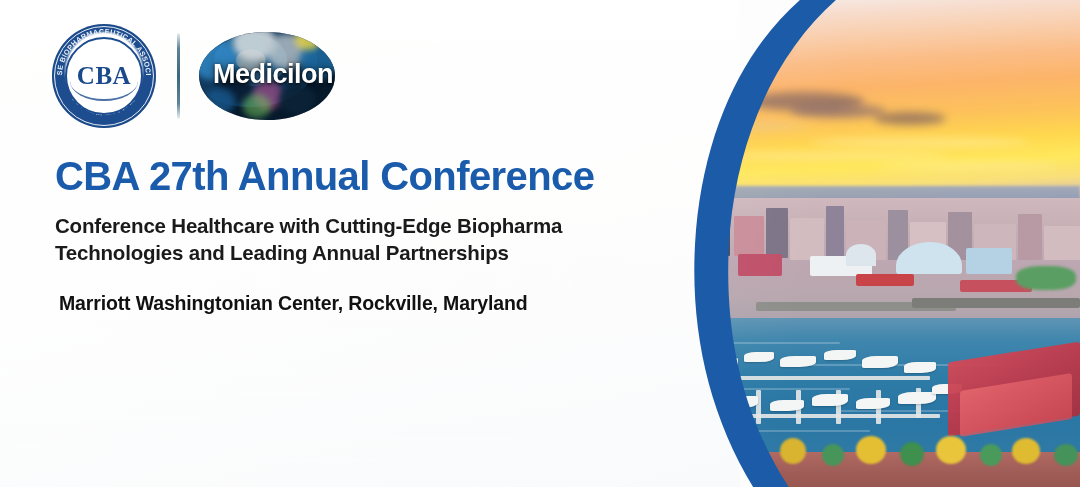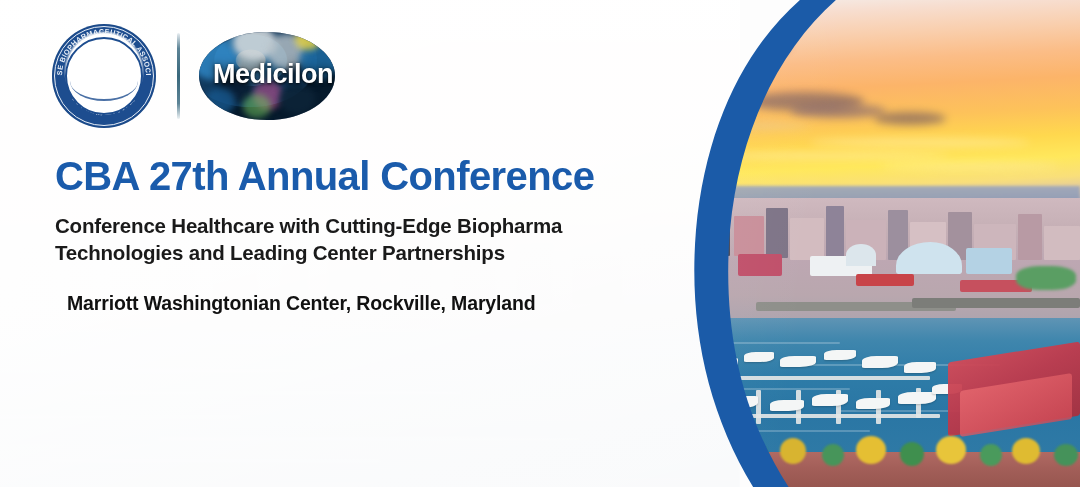--- a/index.html
+++ b/index.html
@@ -111,21 +111,21 @@
   .subtitle{
     color:#1a1a1a;font-weight:700;font-size:20.5px;line-height:1.32;
     letter-spacing:-.2px;margin:0 0 26px 0;
   }
   .event-date{
     color:#111111;font-weight:700;font-size:23px;line-height:1.1;
     letter-spacing:-.2px;margin:0 0 22px 0;
   }
   .venue{
     color:#111111;font-weight:700;font-size:19.5px;line-height:1.2;
-    letter-spacing:-.15px;margin:12px;
+    letter-spacing:-.15px;margin:4px;
   }
 
   
   .crescent{position:absolute;left:600px;top:-6px;width:300px;height:500px;}
 
   
   .photo{
     position:absolute;left:660px;top:0;width:420px;height:487px;
     overflow:hidden;
     -webkit-clip-path:path("M 160 0 L 420 0 L 420 487 L 118 487 C 40 400 32 250 60 140 C 80 70 118 26 160 0 Z");
@@ -220,20 +220,21 @@
           </defs>
           <text>
             <textPath href="#arcTop" startOffset="50%" text-anchor="middle">CHINESE  BIOPHARMACEUTICAL  ASSOCIATION</textPath>
           </text>
           <text class="cn">
             <textPath href="#arcBot" startOffset="50%" text-anchor="middle">美中生物医药协会</textPath>
           </text>
         </svg>
         <div class="cba-inner-disc"></div>
         <div class="cba-swoosh"></div>
+        <div class="cba-wordmark">CBA</div>
       </div>
 
       <div class="logo-divider"></div>
 
       <div class="medicilon">
         <div class="med-blob" style="left:-8px;top:8px;width:46px;height:40px;background:#2f86c4;opacity:.85;"></div>
         <div class="med-blob" style="left:34px;top:-6px;width:44px;height:34px;background:#cfd6da;opacity:.9;"></div>
         <div class="med-blob" style="left:68px;top:2px;width:40px;height:36px;background:#b9c3c9;opacity:.8;"></div>
         <div class="med-blob" style="left:100px;top:10px;width:40px;height:38px;background:#1f6ea6;opacity:.85;"></div>
         <div class="med-blob" style="left:96px;top:-4px;width:26px;height:22px;background:#e8d64a;opacity:.85;"></div>
@@ -243,21 +244,21 @@
         <div class="med-blob" style="left:44px;top:62px;width:28px;height:24px;background:#6fbf5a;opacity:.55;"></div>
         <div class="med-blob" style="left:6px;top:56px;width:30px;height:26px;background:#17578c;opacity:.8;"></div>
         <div class="med-label">Medicilon</div>
       </div>
     </div>
 
     <div class="text-block">
       <h1 class="headline">CBA 27th Annual Conference</h1>
       <p class="subtitle">
         <span>Conference Healthcare with Cutting-Edge Biopharma</span><br>
-        <span>Technologies and Leading Center Partnerships</span>
+        <span>Technologies and Leading Annual Partnerships</span>
       </p>
       <div class="venue">Marriott Washingtonian Center, Rockville, Maryland</div>
     </div>
   </div>
 
   <div class="photo">
 
     <div class="ph-sky"></div>
 
     <div class="cloud" style="left:34px;top:38px;width:96px;height:16px;background:#8e6f74;"></div>

